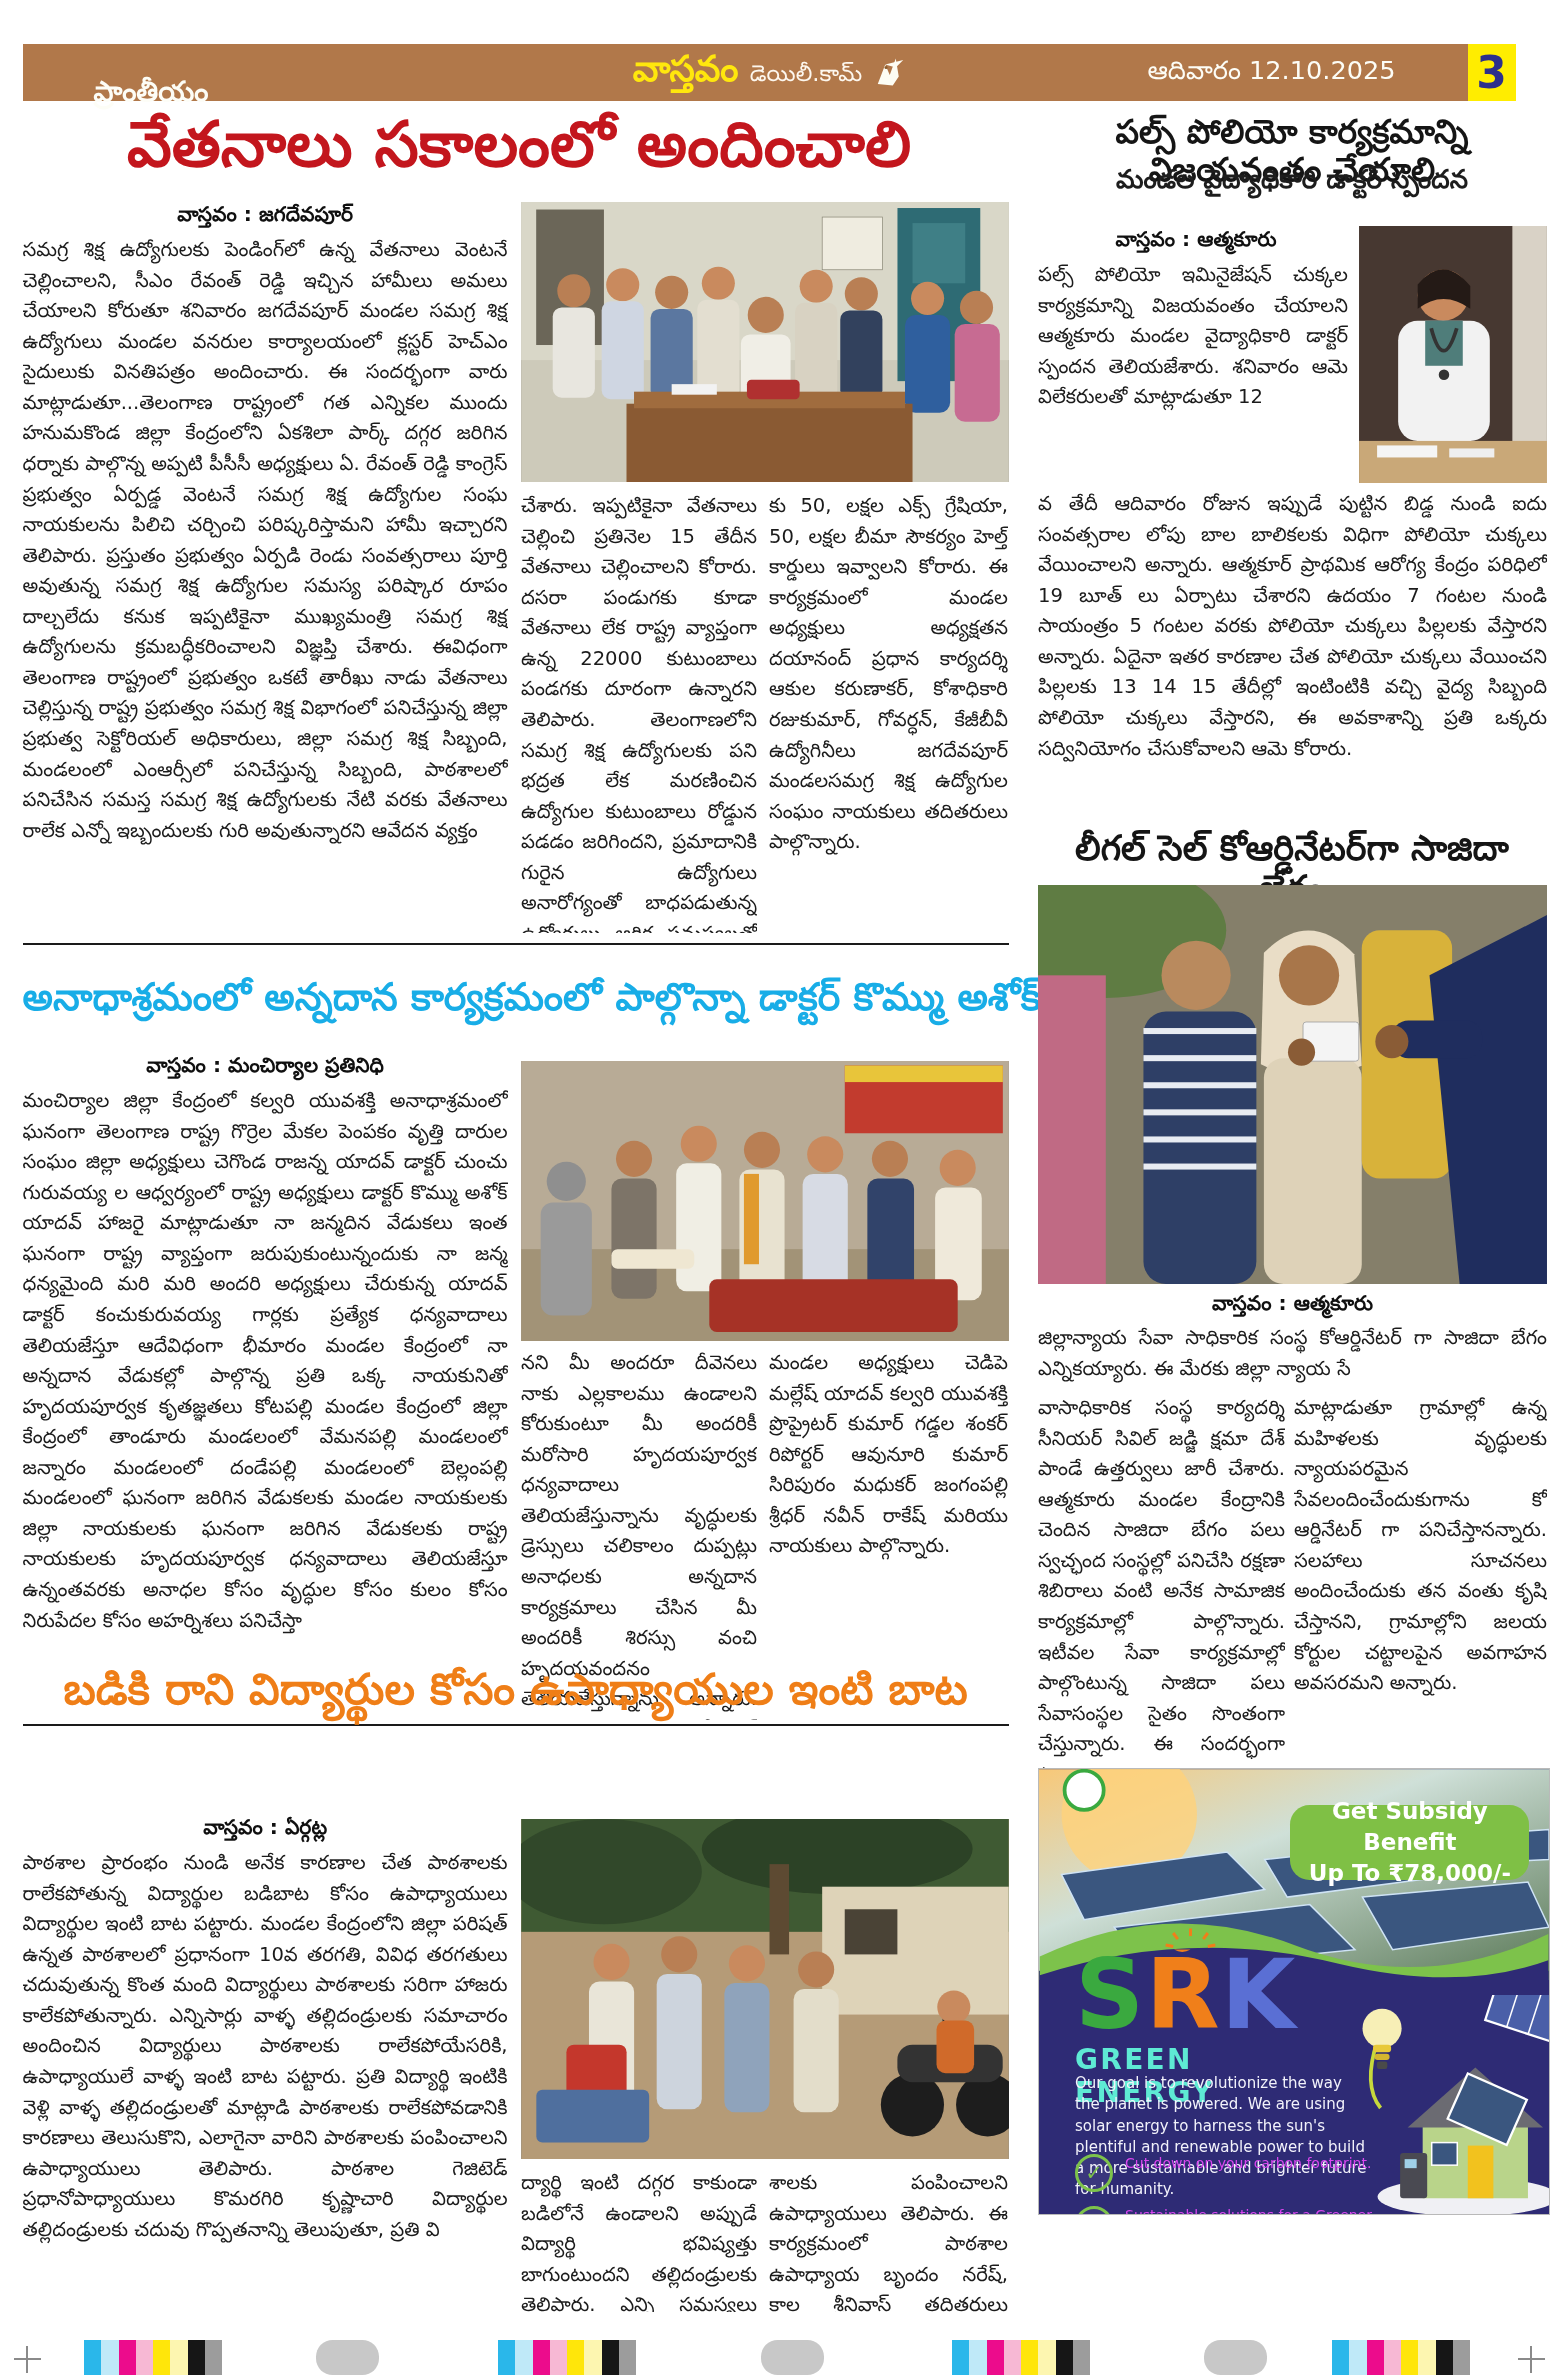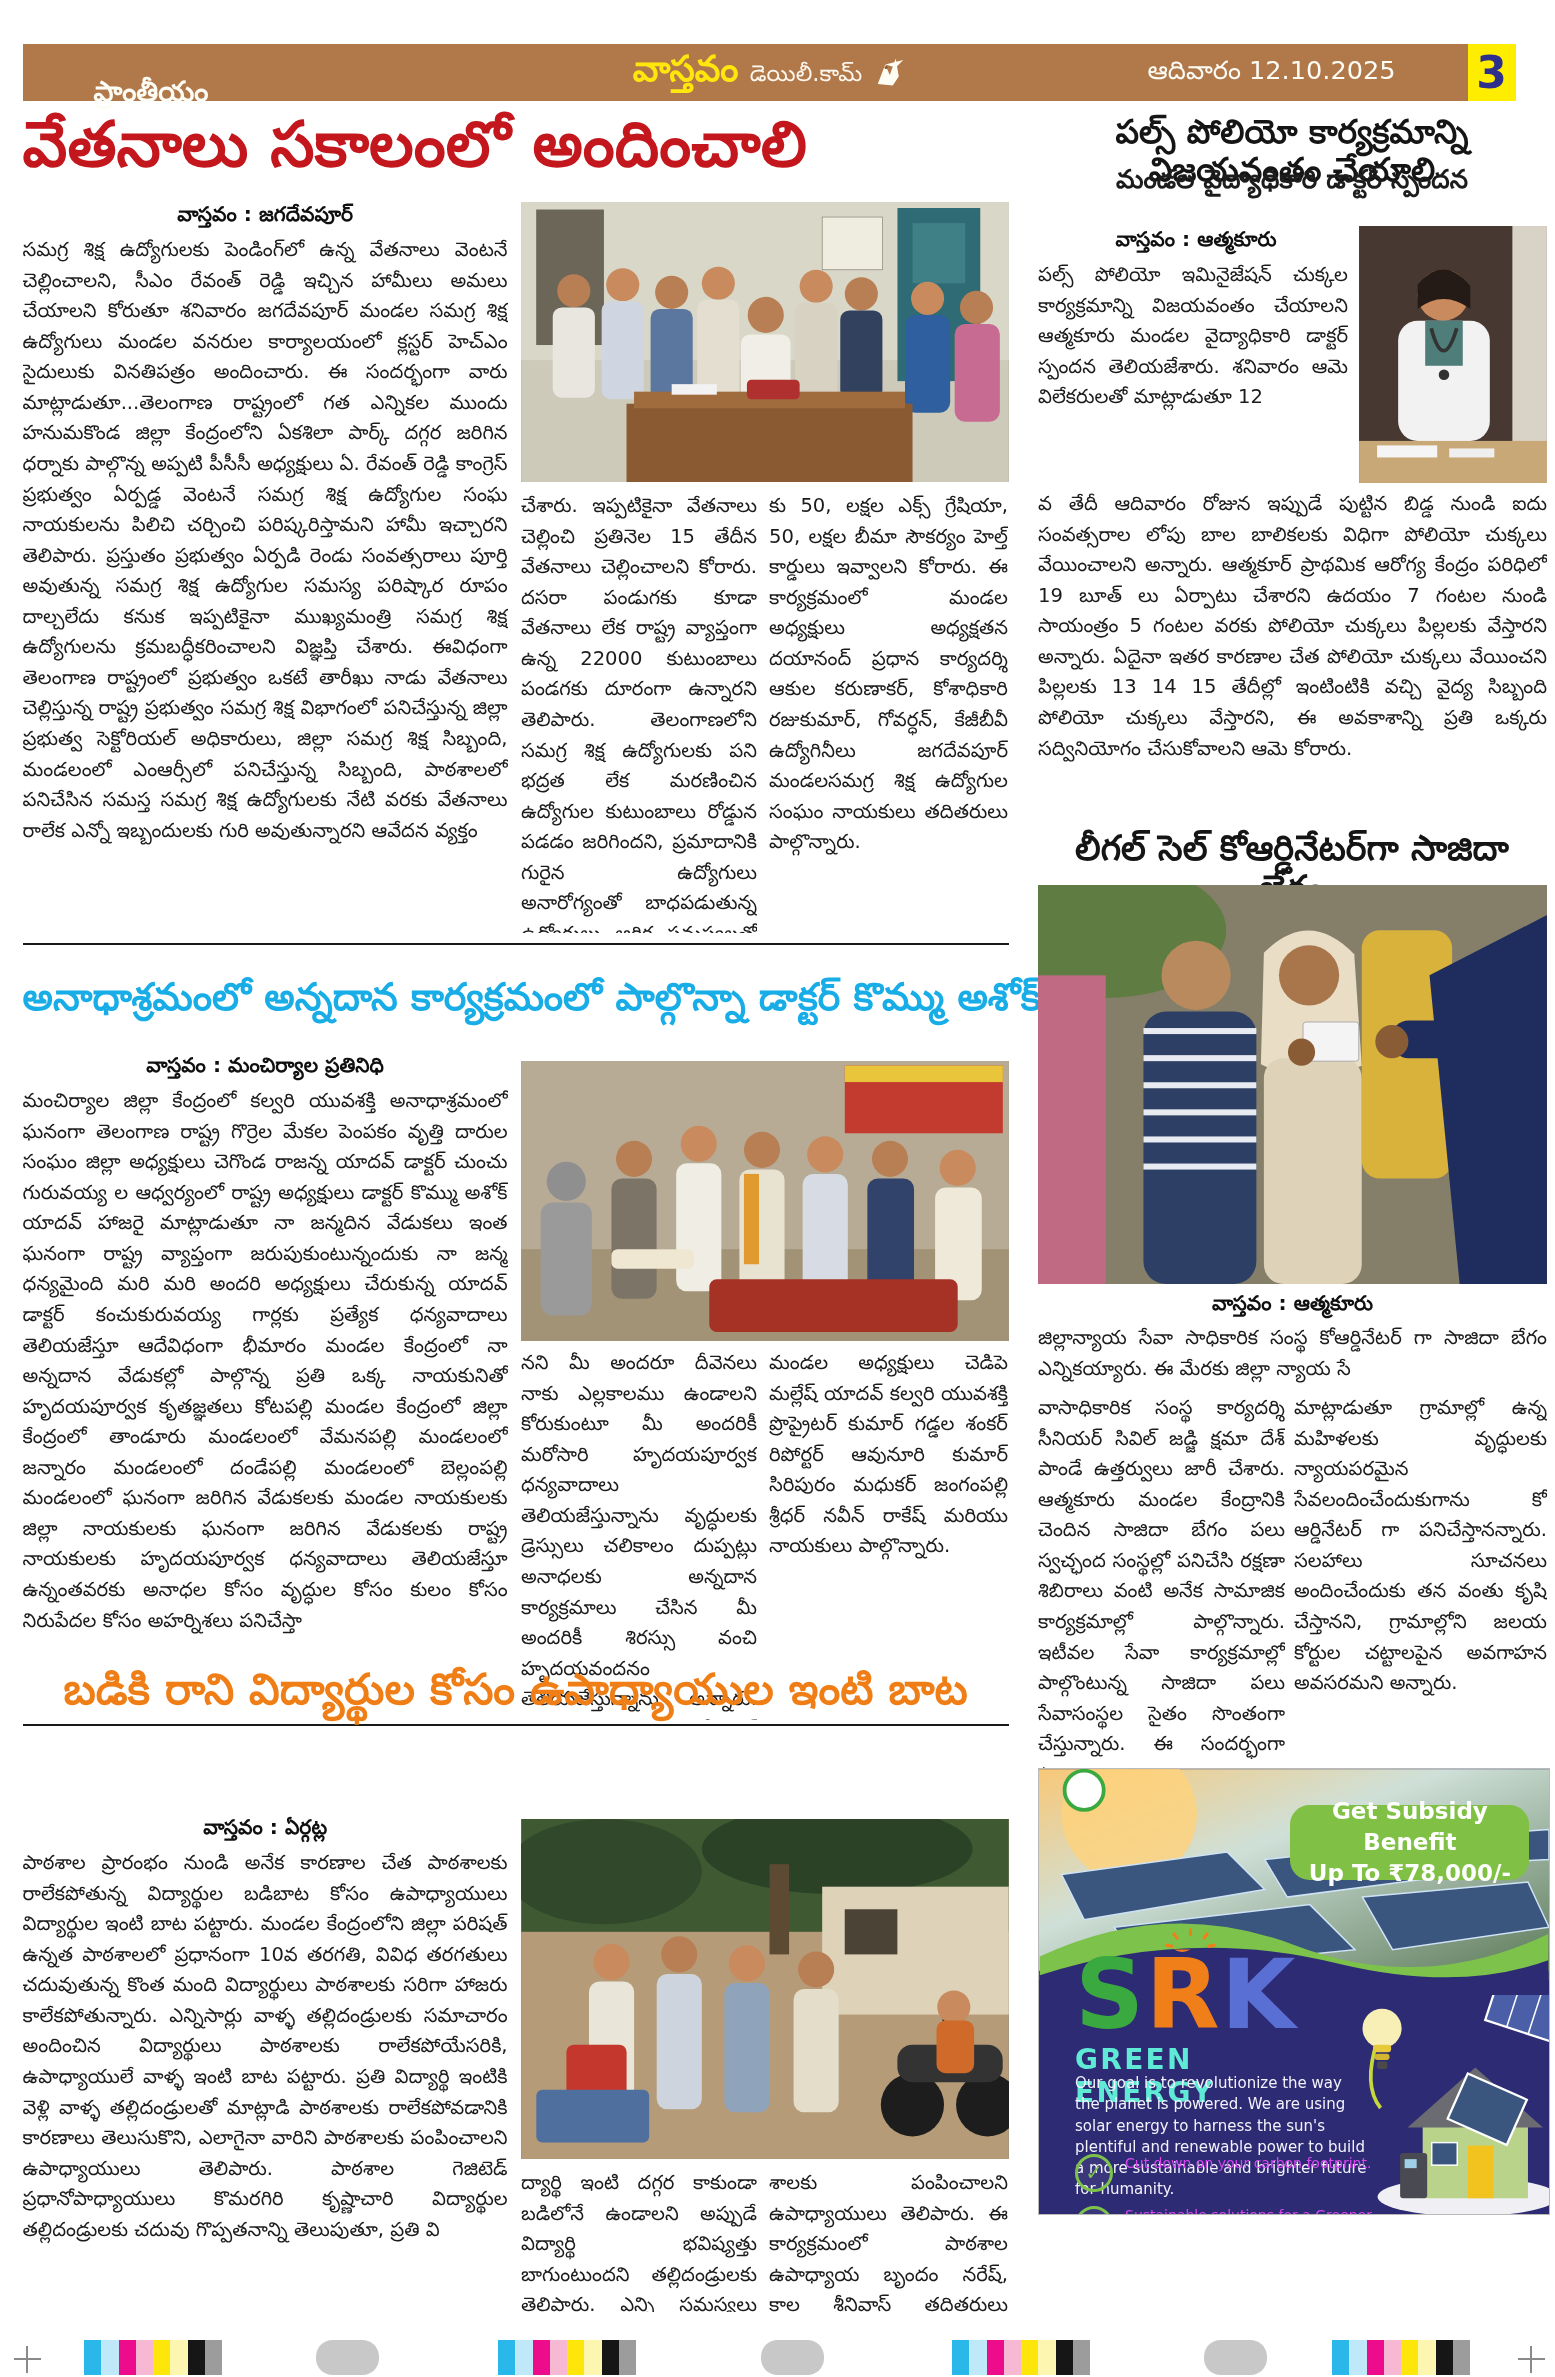--- a/index.html
+++ b/index.html
@@ -10,21 +10,21 @@
   .header-bar{background:#b1784a;display:flex;align-items:center;color:#fff;}
   .edition{font-size:28px;font-weight:bold;color:#fdfdf6;padding-left:71px;margin-top:45px;}
   .masthead{position:absolute;left:0;right:0;text-align:center;white-space:nowrap;}
   .brand{font-size:36px;font-weight:900;color:#ffe70d;}
   .brand-suffix{font-size:22.6px;color:#fdf7ee;margin-left:7.5px;}
   .date-label{position:absolute;right:120px;font-size:25.6px;color:#fdfdf6;}
   .page-badge{position:absolute;right:0;top:0;width:48px;height:57px;background:#ffed00;
               display:flex;align-items:center;justify-content:center;
               font-size:44px;font-weight:bold;color:#2d2f8c;}
   
-  .headline-red{color:#c3161d;font-weight:900;font-size:63px;line-height:1.1;}
+  .headline-red{color:#c3161d;font-weight:900;font-size:63px;text-align:center;line-height:1.1;}
   .headline-cyan{color:#18ade7;font-weight:900;font-size:38px;text-align:center;white-space:nowrap;}
   .headline-orange{color:#ef7e17;font-weight:900;font-size:43px;text-align:center;white-space:nowrap;}
   .headline-black{color:#151515;font-weight:900;font-size:33px;text-align:center;line-height:1.15;}
   .subhead-black{color:#1d1d1d;font-weight:700;font-size:26px;text-align:center;}
   .byline{font-size:20.3px;font-weight:bold;color:#101010;text-align:center;}
   .body-text{font-size:19.6px;line-height:1.56;text-align:justify;color:#1b1b1b;overflow:hidden;}
   .divider{background:#1a1a1a;height:2.3px;}
   .photo{overflow:hidden;background:#888;}
   .photo svg{display:block;}
   

